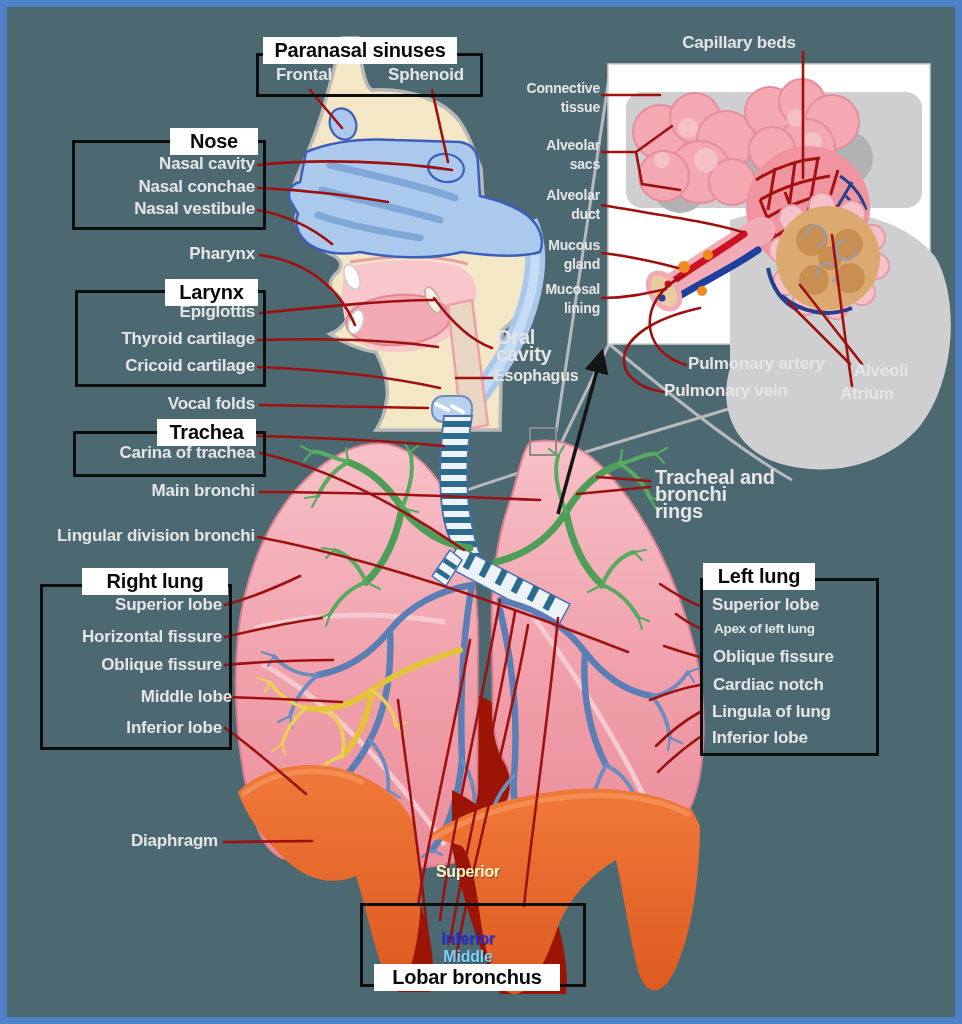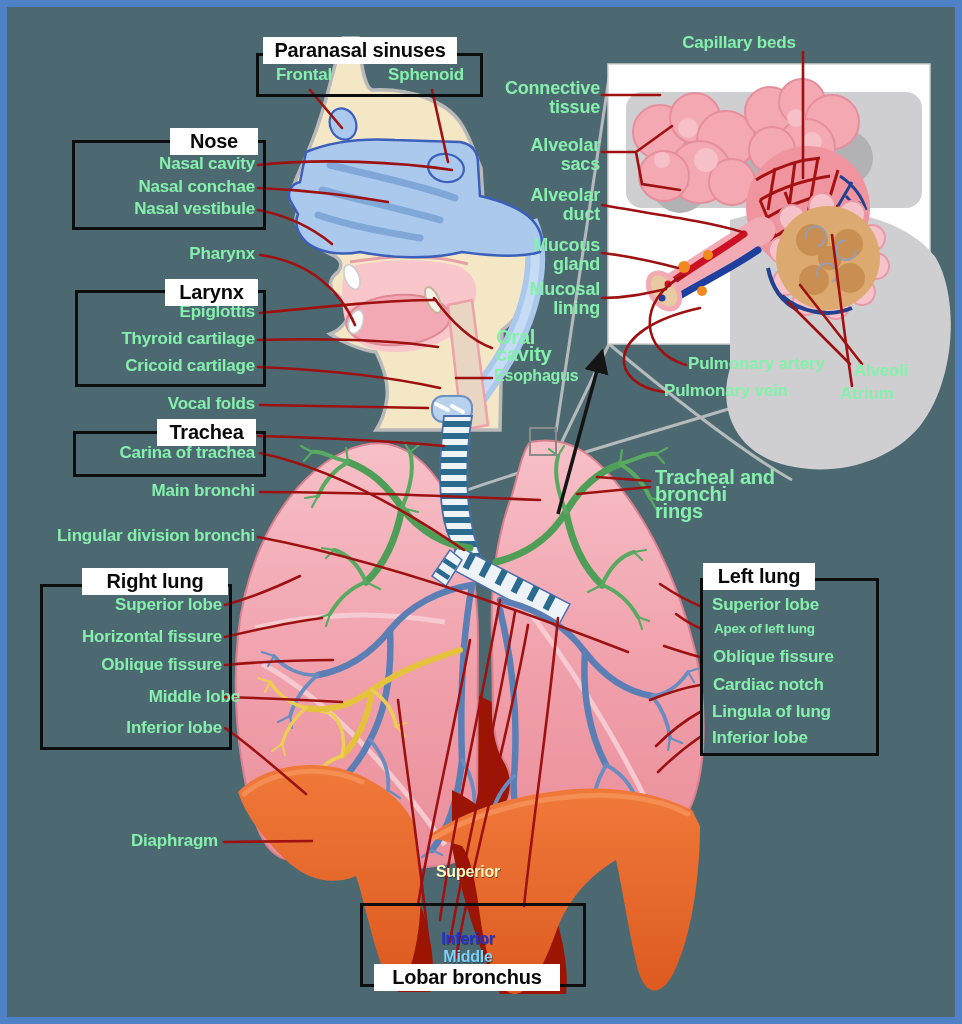--- a/index.html
+++ b/index.html
@@ -3,29 +3,29 @@
 <meta charset="utf-8">
 <style>
   html,body{margin:0;padding:0;background:#33464e;}
   #canvas{
     position:relative;width:962px;height:1024px;overflow:hidden;
     font-family:"Liberation Sans","DejaVu Sans",sans-serif;
   }
   #frame{position:absolute;inset:0;border:7px solid #4e81c6;pointer-events:none;z-index:50;}
   svg.art{position:absolute;left:0;top:0;z-index:1;}
   .lbl{
-    position:absolute;z-index:20;color:#86efac;
+    position:absolute;z-index:20;color:#e5e5e5;
     font-weight:700;font-size:17px;line-height:20px;letter-spacing:-0.2px;
     white-space:pre-line;
   }
   .ra{text-align:right}.la{text-align:left}.ctr{text-align:center}
   .sm{font-size:20px;line-height:17px}
   .md{font-size:16px;line-height:19px}
   .xs{font-size:13.5px;line-height:16px;letter-spacing:-0.3px}
-  .two{font-size:18px;line-height:19px}
+  .two{font-size:14px;line-height:19px}
   .titlebox{
     position:absolute;z-index:25;background:#ffffff;color:#0a0a0a;
     font-weight:700;font-size:20px;line-height:27px;text-align:center;
     letter-spacing:-0.2px;
   }
   .bracket{position:absolute;z-index:15;border:3px solid #0d0d0d;}
   .lobar-word{font-size:16px;line-height:18.5px;text-shadow:0.6px 0.6px 0 rgba(30,30,30,.55);}
 </style>
 </head>
 <body>
@@ -336,21 +336,21 @@
   <div class="lbl ra" style="left:112px;top:329px;width:143px">Thyroid cartilage</div>
   <div class="lbl ra" style="left:114px;top:356px;width:141px">Cricoid cartilage</div>
   <div class="lbl ra" style="left:158px;top:394px;width:97px">Vocal folds</div>
   <div class="lbl ra" style="left:105px;top:443px;width:150px">Carina of trachea</div>
   <div class="lbl ra" style="left:128px;top:481px;width:127px">Main bronchi</div>
   <div class="lbl ra" style="left:48px;top:526px;width:207px">Lingular division bronchi</div>
 
   <div class="lbl ra" style="left:104px;top:595px;width:118px">Superior lobe</div>
   <div class="lbl ra" style="left:74px;top:627px;width:148px">Horizontal fissure</div>
   <div class="lbl ra" style="left:92px;top:655px;width:130px">Oblique fissure</div>
-  <div class="lbl ra" style="left:136px;top:687px;width:104px">Middle lobe</div>
+  <div class="lbl ra" style="left:128px;top:687px;width:104px">Middle lobe</div>
   <div class="lbl ra" style="left:112px;top:718px;width:110px">Inferior lobe</div>
   <div class="lbl ra" style="left:114px;top:831px;width:104px">Diaphragm</div>
 
   <div class="lbl la sm" style="left:496px;top:329px;width:70px">Oral
 cavity</div>
   <div class="lbl la md" style="left:494px;top:366px;width:100px">Esophagus</div>
 
   <div class="lbl ctr" style="left:678px;top:33px;width:122px">Capillary beds</div>
   <div class="lbl ra two" style="left:503px;top:79px;width:97px">Connective
 tissue</div>

